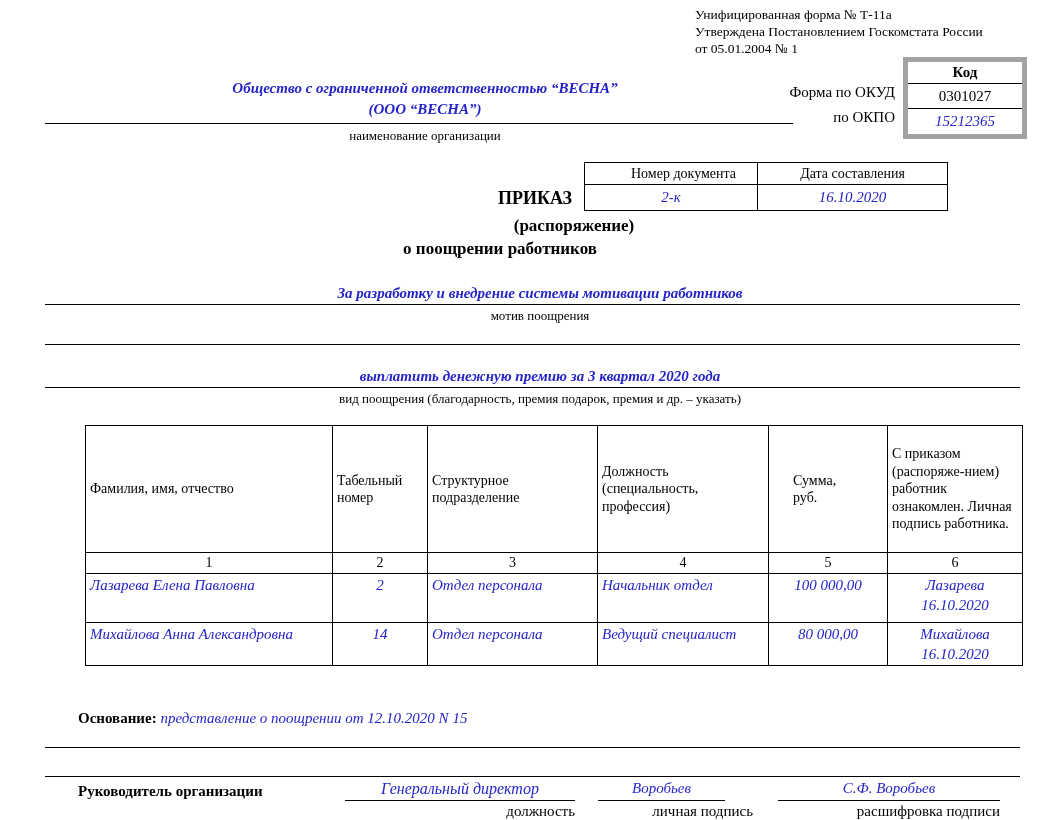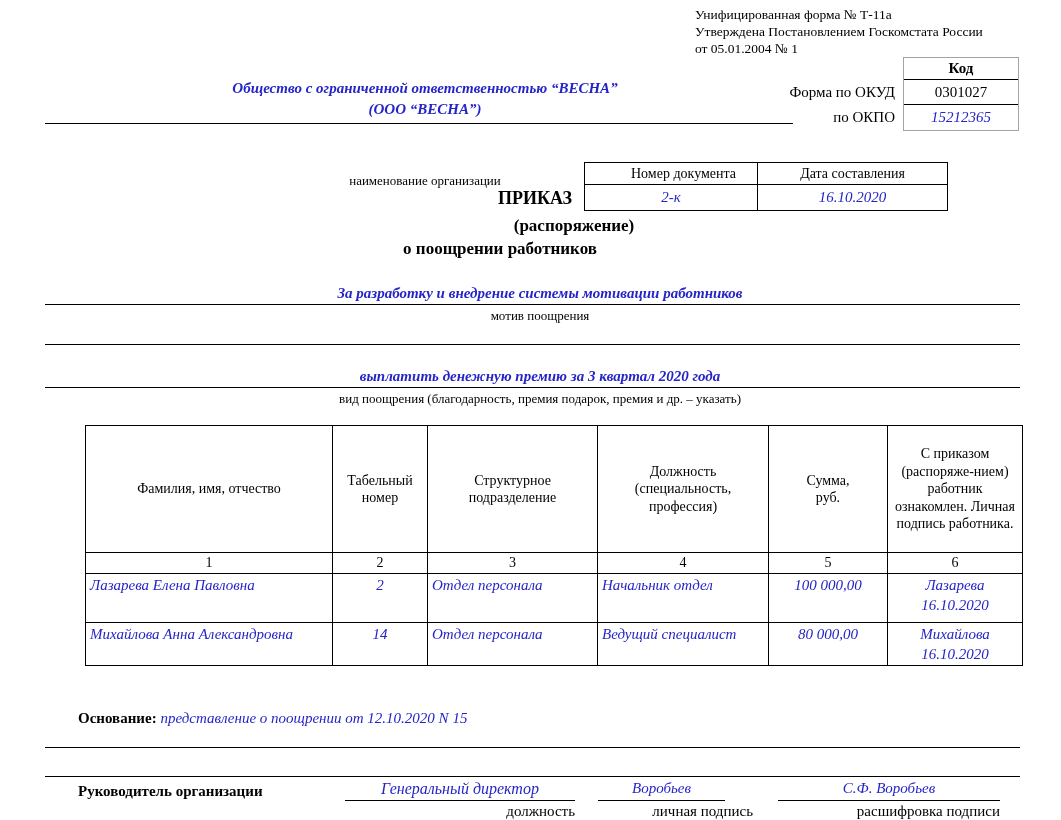--- a/index.html
+++ b/index.html
@@ -12,40 +12,40 @@
   .center{text-align:center;}
   .blue{color:#2424C8;font-style:italic;}
   .bold{font-weight:bold;}
   .rule{position:absolute;border-bottom:1px solid #000;height:0;}
   .small{font-size:13px;}
 
   
   #form-info{left:695px;top:6px;font-size:13.5px;line-height:17px;}
 
   
-  #code-box{left:903px;top:57px;width:114px;border:1px solid #a3a3a3;}
+  #code-box{left:903px;top:57px;width:114px;border:5px solid #a3a3a3;}
   #code-box .row{border-top:1px solid #000;text-align:center;font-size:15px;}
   #code-box .row:first-child{border-top:none;}
   .okud-label{left:640px;top:84px;width:255px;text-align:right;font-size:15px;}
   .okpo-label{left:640px;top:109px;width:255px;text-align:right;font-size:15px;}
 
   
   .org-line{left:60px;width:730px;text-align:center;font-size:15px;}
-  #org-caption{left:60px;width:730px;text-align:center;font-size:13px;top:128px;margin-top:45px;}
+  #org-caption{left:60px;width:730px;text-align:center;font-size:13px;top:128px;}
 
   
   #doc-meta{left:584px;top:162px;border-collapse:collapse;table-layout:fixed;}
   #doc-meta td{border:1px solid #000;text-align:center;padding:0 2px;}
   #doc-meta .lbl{font-size:14px;height:21px;}
   #doc-meta .val{font-size:15px;height:25px;}
 
   
   #main-table{left:85px;top:425px;border-collapse:collapse;table-layout:fixed;width:937px;}
   #main-table td{border:1px solid #000;padding:1px 4px;font-size:14px;overflow:hidden;}
-  #main-table .hdr{text-align:center;vertical-align:middle;line-height:1.25;height:124px;}
+  #main-table .hdr{vertical-align:middle;line-height:1.25;height:124px;}
   #main-table .num{text-align:center;height:20px;font-size:14px;padding:0 2px;}
   #main-table .data{vertical-align:top;font-size:15px;line-height:20px;}
   #main-table .c{text-align:center;}
   .sumhdr{max-width:70px;margin:0 auto;}
 
   .sig-label{font-size:15px;text-align:right;}
 </style>
 </head>
 <body>
 

